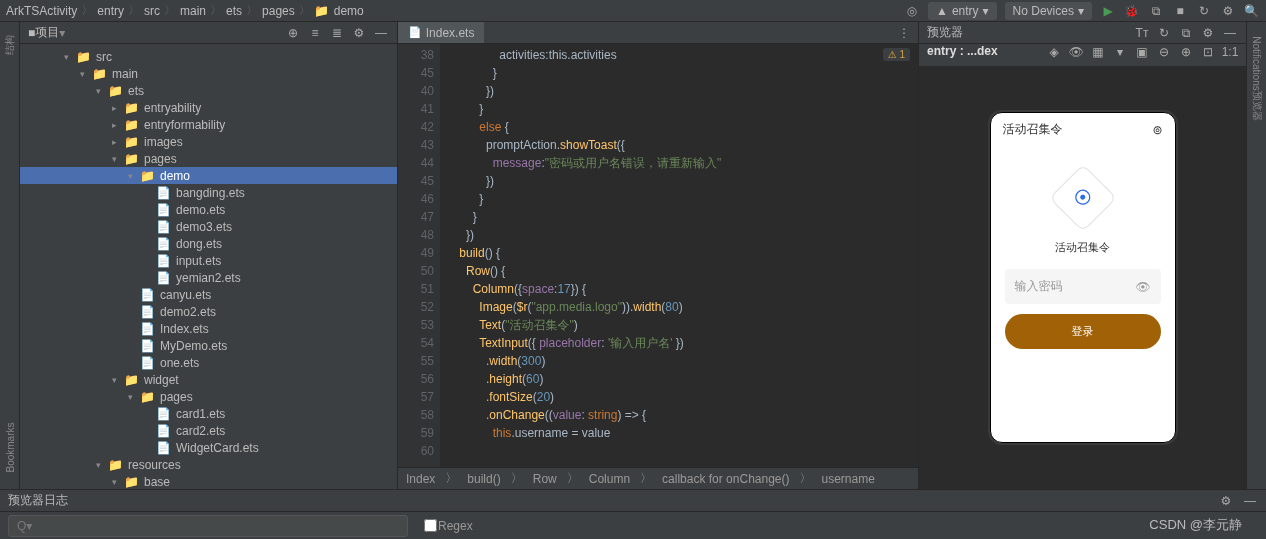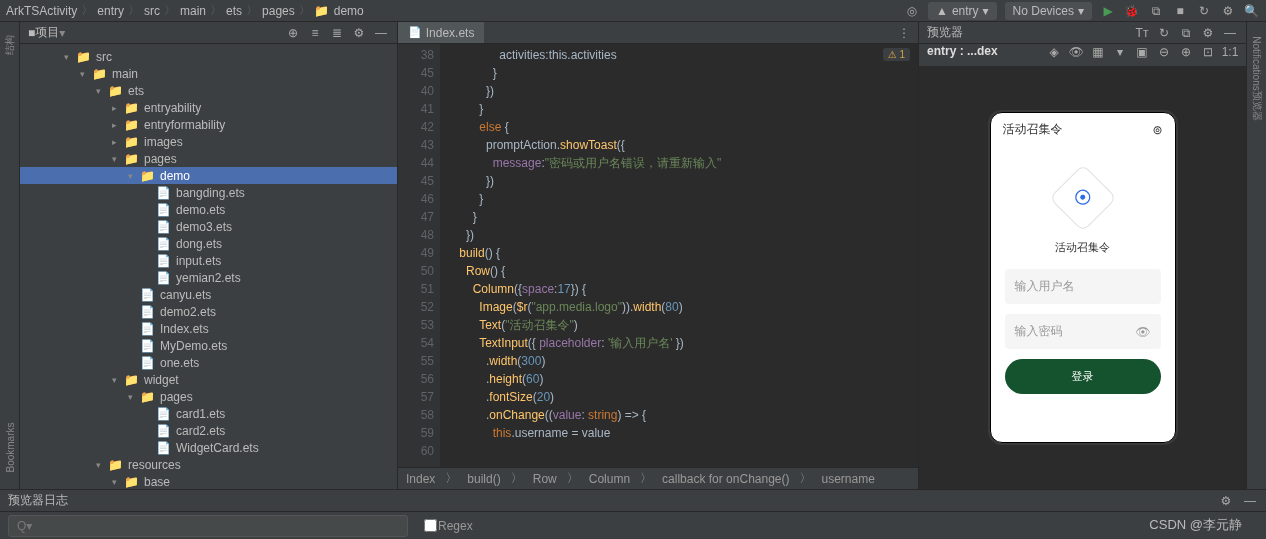--- a/index.html
+++ b/index.html
@@ -43,21 +43,21 @@
 .device-row{height:22px;display:flex;align-items:flex-start;padding:0 8px;gap:12px;color:#bbb;font-size:11px}
 .device-row .right{margin-left:auto;display:flex;gap:6px}
 .phone-area{flex:1;display:flex;align-items:center;justify-content:center;background:#2b2b2b;padding:10px}
 .phone{width:186px;height:331px;background:#fff;border-radius:12px;border:1px solid #000;box-shadow:0 0 0 2px #3a3a3a;display:flex;flex-direction:column;overflow:hidden}
 .phone-header{display:flex;align-items:center;justify-content:space-between;padding:8px 12px;font-size:11px;color:#333}
 .phone-body{flex:1;display:flex;flex-direction:column;align-items:center;padding:28px 14px 0}
 .logo{width:48px;height:48px;border:1px solid #e0e0e0;transform:rotate(45deg);display:flex;align-items:center;justify-content:center;border-radius:8px;margin-bottom:18px}
 .logo-inner{transform:rotate(-45deg);font-size:18px;color:#2e6be6}
 .app-title{font-size:11px;color:#333;margin-bottom:14px}
 .input-field{width:100%;background:#f5f5f5;border:none;border-radius:4px;padding:9px 10px;font-size:10px;color:#999;margin-bottom:10px;display:flex;align-items:center;justify-content:space-between}
-.login-btn{width:100%;background:#14532d;color:#fff;border:none;border-radius:18px;padding:10px;font-size:11px;text-align:center}
+.login-btn{width:100%;background:#a16207;color:#fff;border:none;border-radius:18px;padding:10px;font-size:11px;text-align:center}
 .bottom{height:50px;background:#3c3f41;border-top:1px solid #282828;display:flex;flex-direction:column}
 .bottom-header{height:22px;display:flex;align-items:center;padding:0 8px;font-size:11px;color:#bbb;border-bottom:1px solid #282828}
 .bottom-header .right{margin-left:auto;display:flex;gap:8px}
 .bottom-search{flex:1;display:flex;align-items:center;padding:0 8px;gap:16px}
 .search-box{width:400px;background:#45494a;border:1px solid #555;border-radius:3px;padding:3px 8px;color:#777;font-size:11px}
 .regex{display:flex;align-items:center;gap:1px;color:#999;font-size:11px}
 .watermark{position:absolute;bottom:5px;right:24px;color:#d0d0d0;font-size:13px;opacity:.85;z-index:50}
 </style>
 </head>
 <body>
@@ -326,23 +326,20 @@
         <div class="phone-header">
           <span>活动召集令</span>
           <span>⊚</span>
         </div>
         <div class="phone-body">
           <div class="logo">
               <div class="logo-inner">⦿</div>
             </div>
           <div class="app-title">活动召集令</div>
           <div class="input-field">
-              <span>输入用户名</span>
-            </div>
-          <div class="input-field">
               <span>输入密码</span>
               <span>👁</span>
             </div>
           <div class="login-btn">登录</div>
         </div>
       </div>
     </div>
   </div>
 
   <div class="right-rail">

